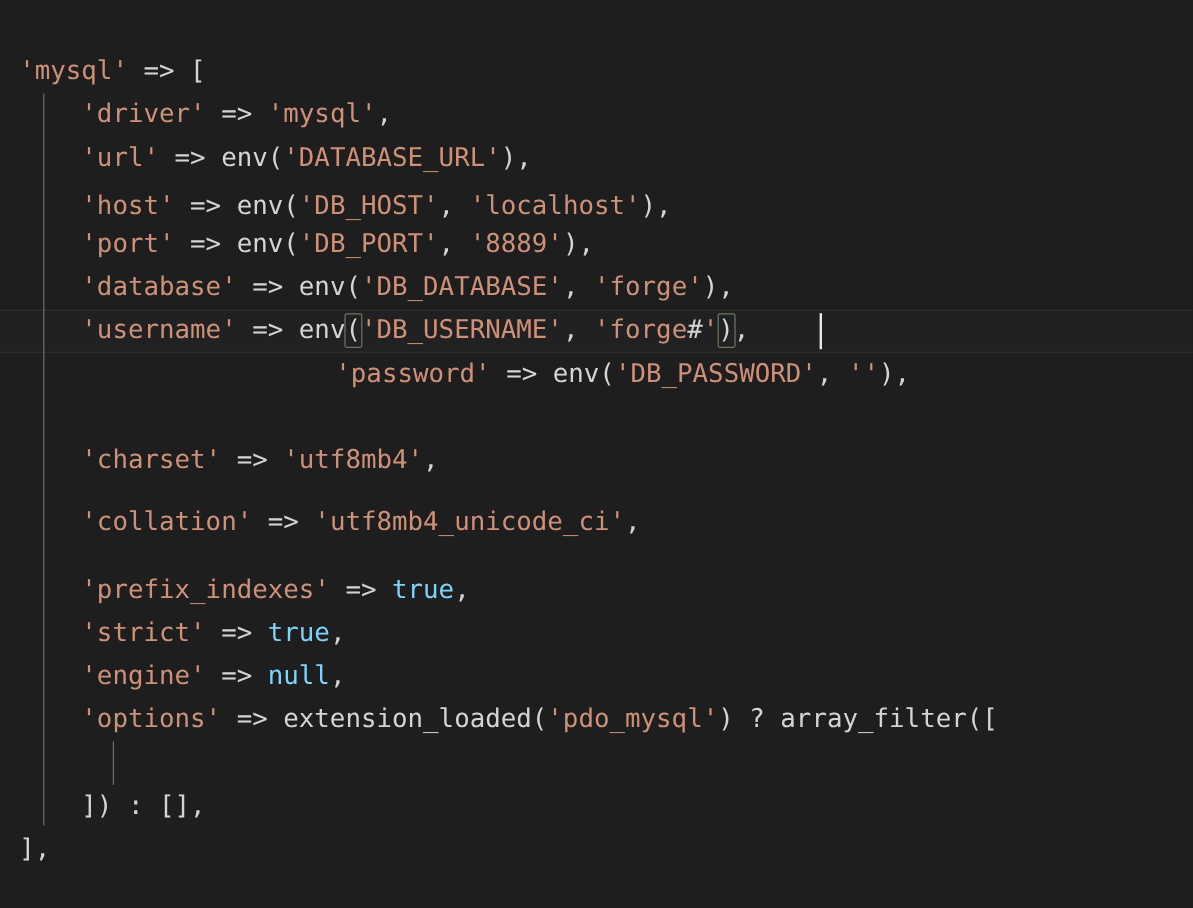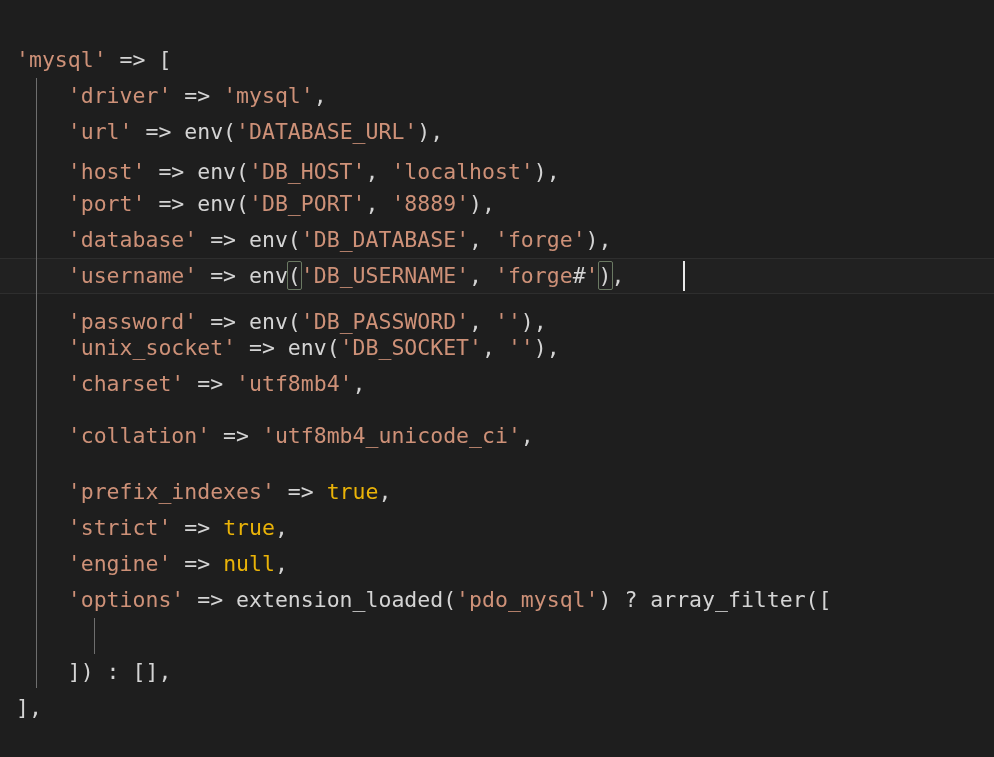--- a/index.html
+++ b/index.html
@@ -61,21 +61,21 @@
   .indent-guide {
     position: absolute;
     width: 1px;
     background: #6e6e6e;
     pointer-events: none;
   }
 
   
   .tok-string   { color: #ce9178; }
   .tok-plain    { color: #d4d4d4; }
-  .tok-keyword  { color: #eab308; }
+  .tok-keyword  { color: #7dd3fc; }
 
   
   .bracket-match {
     outline: 1px solid #6b7a63;
     outline-offset: 0px;
     border-radius: 1px;
     padding: 1px 0;
   }
 
   
@@ -99,22 +99,21 @@
     </div>
 
   <div id="code-surface">
       <div class="code-line" style="top: 42px;"><span class="tok-string">'mysql'</span><span class="tok-plain"> =&gt; [</span></div>
       <div class="code-line" style="top: 78px;"><span class="tok-plain">    </span><span class="tok-string">'driver'</span><span class="tok-plain"> =&gt; </span><span class="tok-string">'mysql'</span><span class="tok-plain">,</span></div>
       <div class="code-line" style="top: 114px;"><span class="tok-plain">    </span><span class="tok-string">'url'</span><span class="tok-plain"> =&gt; env(</span><span class="tok-string">'DATABASE_URL'</span><span class="tok-plain">),</span></div>
       <div class="code-line" style="top: 154px;"><span class="tok-plain">    </span><span class="tok-string">'host'</span><span class="tok-plain"> =&gt; env(</span><span class="tok-string">'DB_HOST'</span><span class="tok-plain">, </span><span class="tok-string">'localhost'</span><span class="tok-plain">),</span></div>
       <div class="code-line" style="top: 186px;"><span class="tok-plain">    </span><span class="tok-string">'port'</span><span class="tok-plain"> =&gt; env(</span><span class="tok-string">'DB_PORT'</span><span class="tok-plain">, </span><span class="tok-string">'8889'</span><span class="tok-plain">),</span></div>
       <div class="code-line" style="top: 222px;"><span class="tok-plain">    </span><span class="tok-string">'database'</span><span class="tok-plain"> =&gt; env(</span><span class="tok-string">'DB_DATABASE'</span><span class="tok-plain">, </span><span class="tok-string">'forge'</span><span class="tok-plain">),</span></div>
       <div class="code-line" style="top: 258px;"><span class="tok-plain">    </span><span class="tok-string">'username'</span><span class="tok-plain"> =&gt; env</span><span class="tok-plain bracket-match">(</span><span class="tok-string">'DB_USERNAME'</span><span class="tok-plain">, </span><span class="tok-string">'forge</span><span class="tok-selected">#</span><span class="tok-string">'</span><span class="tok-plain bracket-match">)</span><span class="tok-plain">,</span></div>
-      <div class="code-line" style="top: 304px;"><span class="tok-plain">    </span><span class="tok-string">'password'</span><span class="tok-plain"> =&gt; env(</span><span class="tok-string">'DB_PASSWORD'</span><span class="tok-plain">, </span><span class="tok-string">''</span><span class="tok-plain">),</span></div>
-      <div class="code-line" style="top: 330px;"><span class="tok-plain">    </span><span class="tok-string">'unix_socket'</span><span class="tok-plain"> =&gt; env(</span><span class="tok-string">'DB_SOCKET'</span><span class="tok-plain">, </span><span class="tok-string">''</span><span class="tok-plain">),</span></div>
+      <div class="code-line" style="top: 294px; text-align: center;"><span class="tok-plain">    </span><span class="tok-string">'password'</span><span class="tok-plain"> =&gt; env(</span><span class="tok-string">'DB_PASSWORD'</span><span class="tok-plain">, </span><span class="tok-string">''</span><span class="tok-plain">),</span></div>
       <div class="code-line" style="top: 366px;"><span class="tok-plain">    </span><span class="tok-string">'charset'</span><span class="tok-plain"> =&gt; </span><span class="tok-string">'utf8mb4'</span><span class="tok-plain">,</span></div>
       <div class="code-line" style="top: 418px;"><span class="tok-plain">    </span><span class="tok-string">'collation'</span><span class="tok-plain"> =&gt; </span><span class="tok-string">'utf8mb4_unicode_ci'</span><span class="tok-plain">,</span></div>
       <div class="code-line" style="top: 474px;"><span class="tok-plain">    </span><span class="tok-string">'prefix_indexes'</span><span class="tok-plain"> =&gt; </span><span class="tok-keyword">true</span><span class="tok-plain">,</span></div>
       <div class="code-line" style="top: 510px;"><span class="tok-plain">    </span><span class="tok-string">'strict'</span><span class="tok-plain"> =&gt; </span><span class="tok-keyword">true</span><span class="tok-plain">,</span></div>
       <div class="code-line" style="top: 546px;"><span class="tok-plain">    </span><span class="tok-string">'engine'</span><span class="tok-plain"> =&gt; </span><span class="tok-keyword">null</span><span class="tok-plain">,</span></div>
       <div class="code-line" style="top: 582px;"><span class="tok-plain">    </span><span class="tok-string">'options'</span><span class="tok-plain"> =&gt; extension_loaded(</span><span class="tok-string">'pdo_mysql'</span><span class="tok-plain">) ? array_filter([</span></div>
       <div class="code-line" style="top: 654px;"><span class="tok-plain">    </span><span class="tok-plain">]) : [],</span></div>
       <div class="code-line" style="top: 690px;"><span class="tok-plain">],</span></div>
     </div>
 

